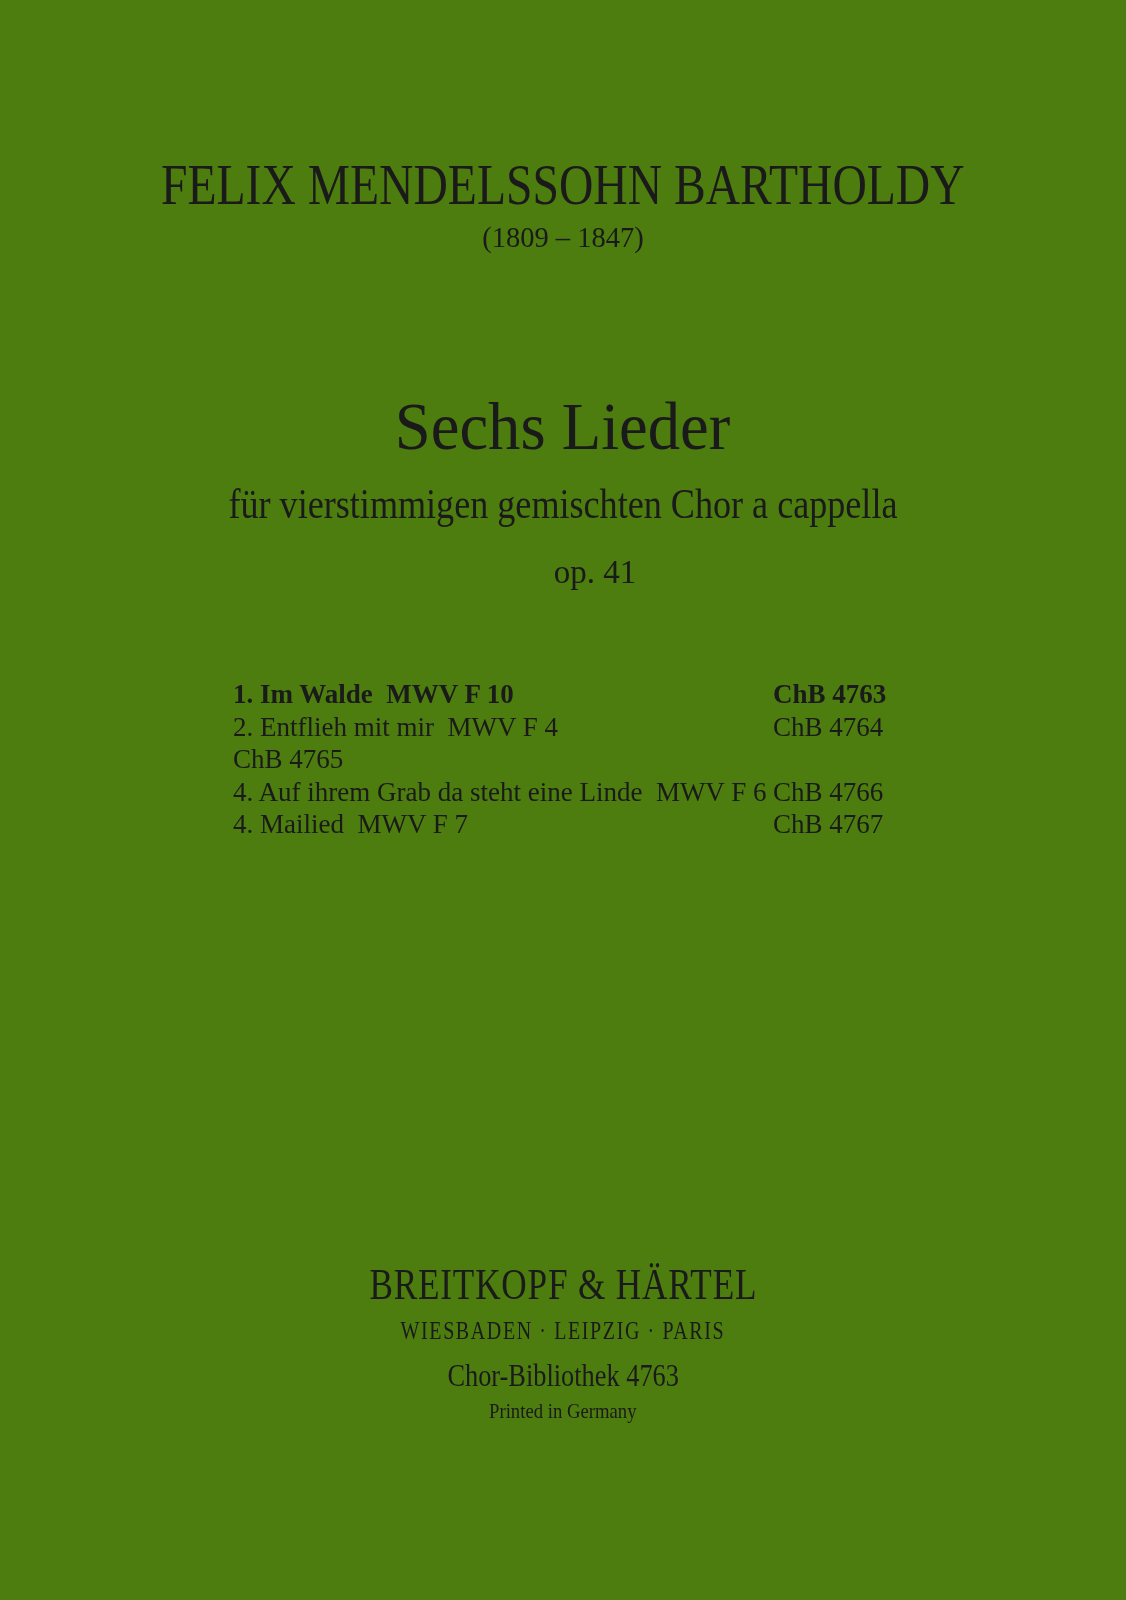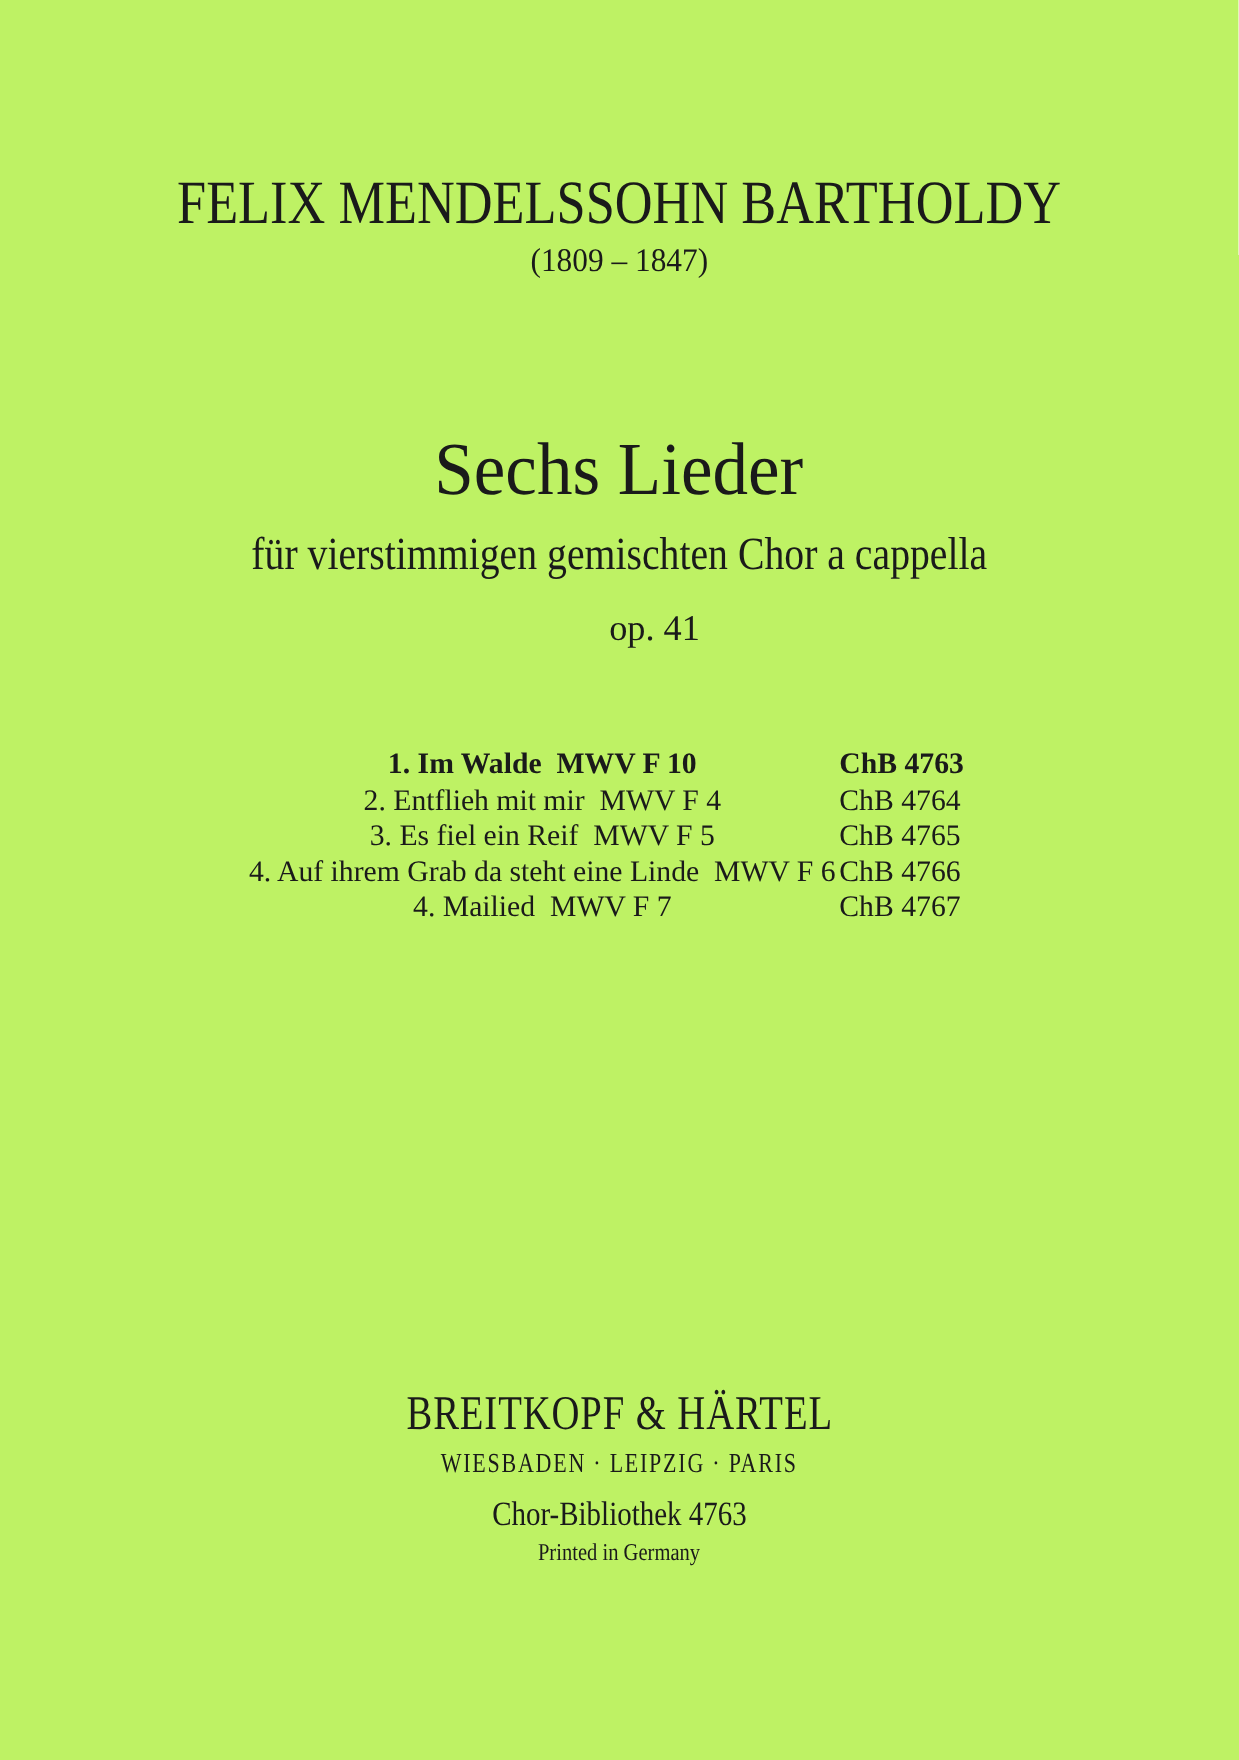--- a/index.html
+++ b/index.html
@@ -1,41 +1,41 @@
 <!DOCTYPE html>
 <html><head>
 <meta charset="utf-8">
 <style>
   html,body{margin:0;padding:0;background:#ffffff;}
   .page{
     position:relative;
     width:1126px;height:1600px;
-    background:#bef264;
+    background:#4d7c0f;
     color:#1a1a1a;
     font-family:"Liberation Serif", serif;
     overflow:hidden;
   }
   .center-line{position:absolute;left:0;width:1126px;text-align:center;line-height:1;white-space:nowrap;}
   .center-line > span{display:inline-block;white-space:pre;}
   
   .cx95{transform:scaleX(.95);}
   .cx86{transform:scaleX(.86);}
   .cx85{transform:scaleX(.85);}
   .cx80{transform:scaleX(.80);}
 
   .composer{top:157px;font-size:56px;}
   .dates{top:222px;font-size:30px;}
   .work-title{top:392px;font-size:68px;}
   .subtitle{top:483px;font-size:42px;}
   .opus{top:556px;font-size:33px;margin-left:32px;}
 
   .contents{
     position:absolute;
-    top:678px;left:223px;width:646px;
-    font-size:27px;line-height:32.5px;text-align:center;
+    top:678px;left:233px;width:646px;
+    font-size:27px;line-height:32.5px;
   }
   .contents .row{display:flex;}
   .contents .row .label{flex:1;white-space:pre;}
   .contents .row .catalog{width:106px;white-space:pre;}
   .contents .row.bold{font-weight:bold;}
 
   .logo-wrap{position:absolute;top:1119px;left:0;width:1126px;text-align:center;}
   .logo-wrap svg{display:inline-block;}
 
   .publisher-name{top:1263px;font-size:44px;letter-spacing:1px;}
@@ -71,21 +71,20 @@
   <div class="contents">
     <div class="row bold">
       <span class="label">1. Im Walde  MWV F 10</span>
       <span class="catalog">ChB 4763</span>
     </div>
     <div class="row">
       <span class="label">2. Entflieh mit mir  MWV F 4</span>
       <span class="catalog">ChB 4764</span>
     </div>
     <div class="row">
-      <span class="label">3. Es fiel ein Reif  MWV F 5</span>
       <span class="catalog">ChB 4765</span>
     </div>
     <div class="row">
       <span class="label">4. Auf ihrem Grab da steht eine Linde  MWV F 6</span>
       <span class="catalog">ChB 4766</span>
     </div>
     <div class="row">
       <span class="label">4. Mailied  MWV F 7</span>
       <span class="catalog">ChB 4767</span>
     </div>

